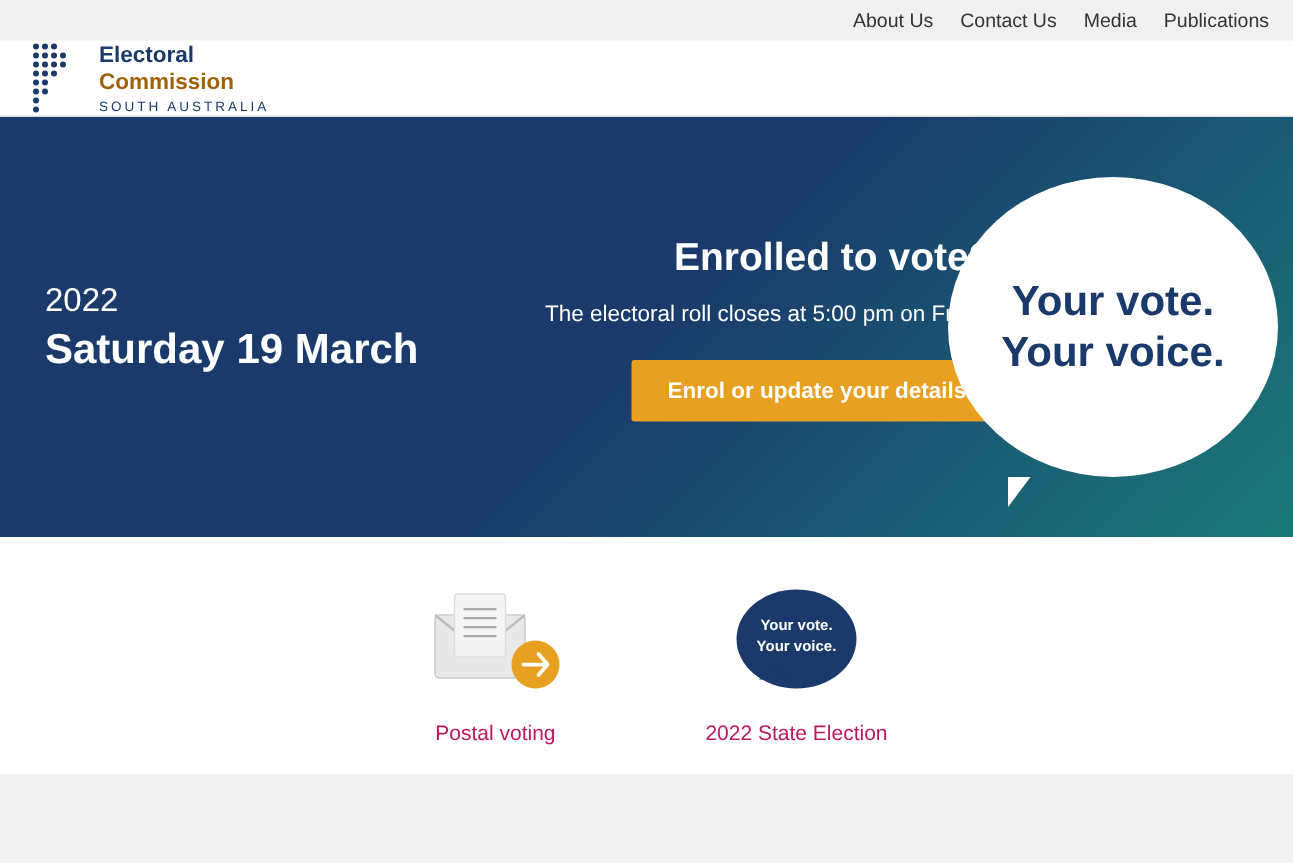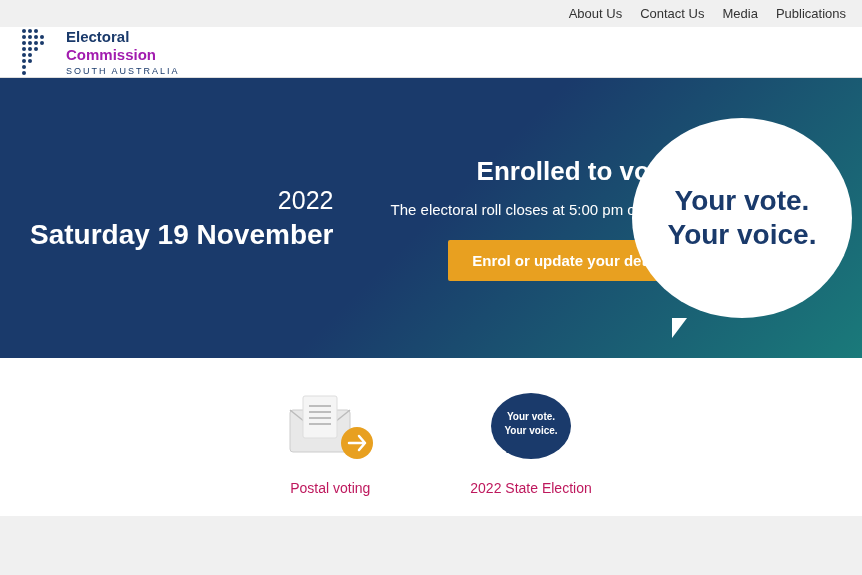--- a/index.html
+++ b/index.html
@@ -55,21 +55,21 @@
       line-height: 1.2;
     }
     .logo-text .electoral {
       font-size: 15px;
       font-weight: bold;
       color: #1a3a6b;
     }
     .logo-text .commission {
       font-size: 15px;
       font-weight: bold;
-      color: #a21caf;
+      color: #a16207;
     }
     .logo-text .south-aus {
       font-size: 9px;
       letter-spacing: 2px;
       color: #1a3a6b;
       text-transform: uppercase;
       margin-top: 2px;
     }
     nav {
       display: flex;
@@ -93,24 +93,23 @@
       align-items: center;
       padding: 40px 30px;
       position: relative;
       overflow: hidden;
     }
     .hero-left {
       color: white;
       min-width: 240px;
     }
     .hero-left .year {
-      font-size: 25px;
+      font-size: 22px;
       font-weight: 400;
       margin-bottom: 4px;
-      text-align: right;
     }
     .hero-left .title {
       font-size: 32px;
       font-weight: bold;
       line-height: 1.1;
       margin-bottom: 2px;
     }
     .hero-left .date {
       font-size: 28px;
       font-weight: bold;
@@ -245,21 +244,21 @@
       <span class="electoral">Electoral</span>
       <span class="commission">Commission</span>
       <span class="south-aus">SOUTH AUSTRALIA</span>
     </div>
   </div>
 </div>
 
 <div class="hero">
   <div class="hero-left">
     <div class="year">2022</div>
-    <div class="date">Saturday 19 November</div>
+    <div class="date">Saturday 19 March</div>
   </div>
   <div class="hero-center">
     <h2>Enrolled to vote?</h2>
     <p>The electoral roll closes at 5:00 pm on Friday 25 February</p>
     <button class="enrol-btn">Enrol or update your details &gt;&gt;</button>
   </div>
 
   <div class="speech-bubble-area">
     <div class="speech-bubble">
       <div class="speech-bubble-text">

